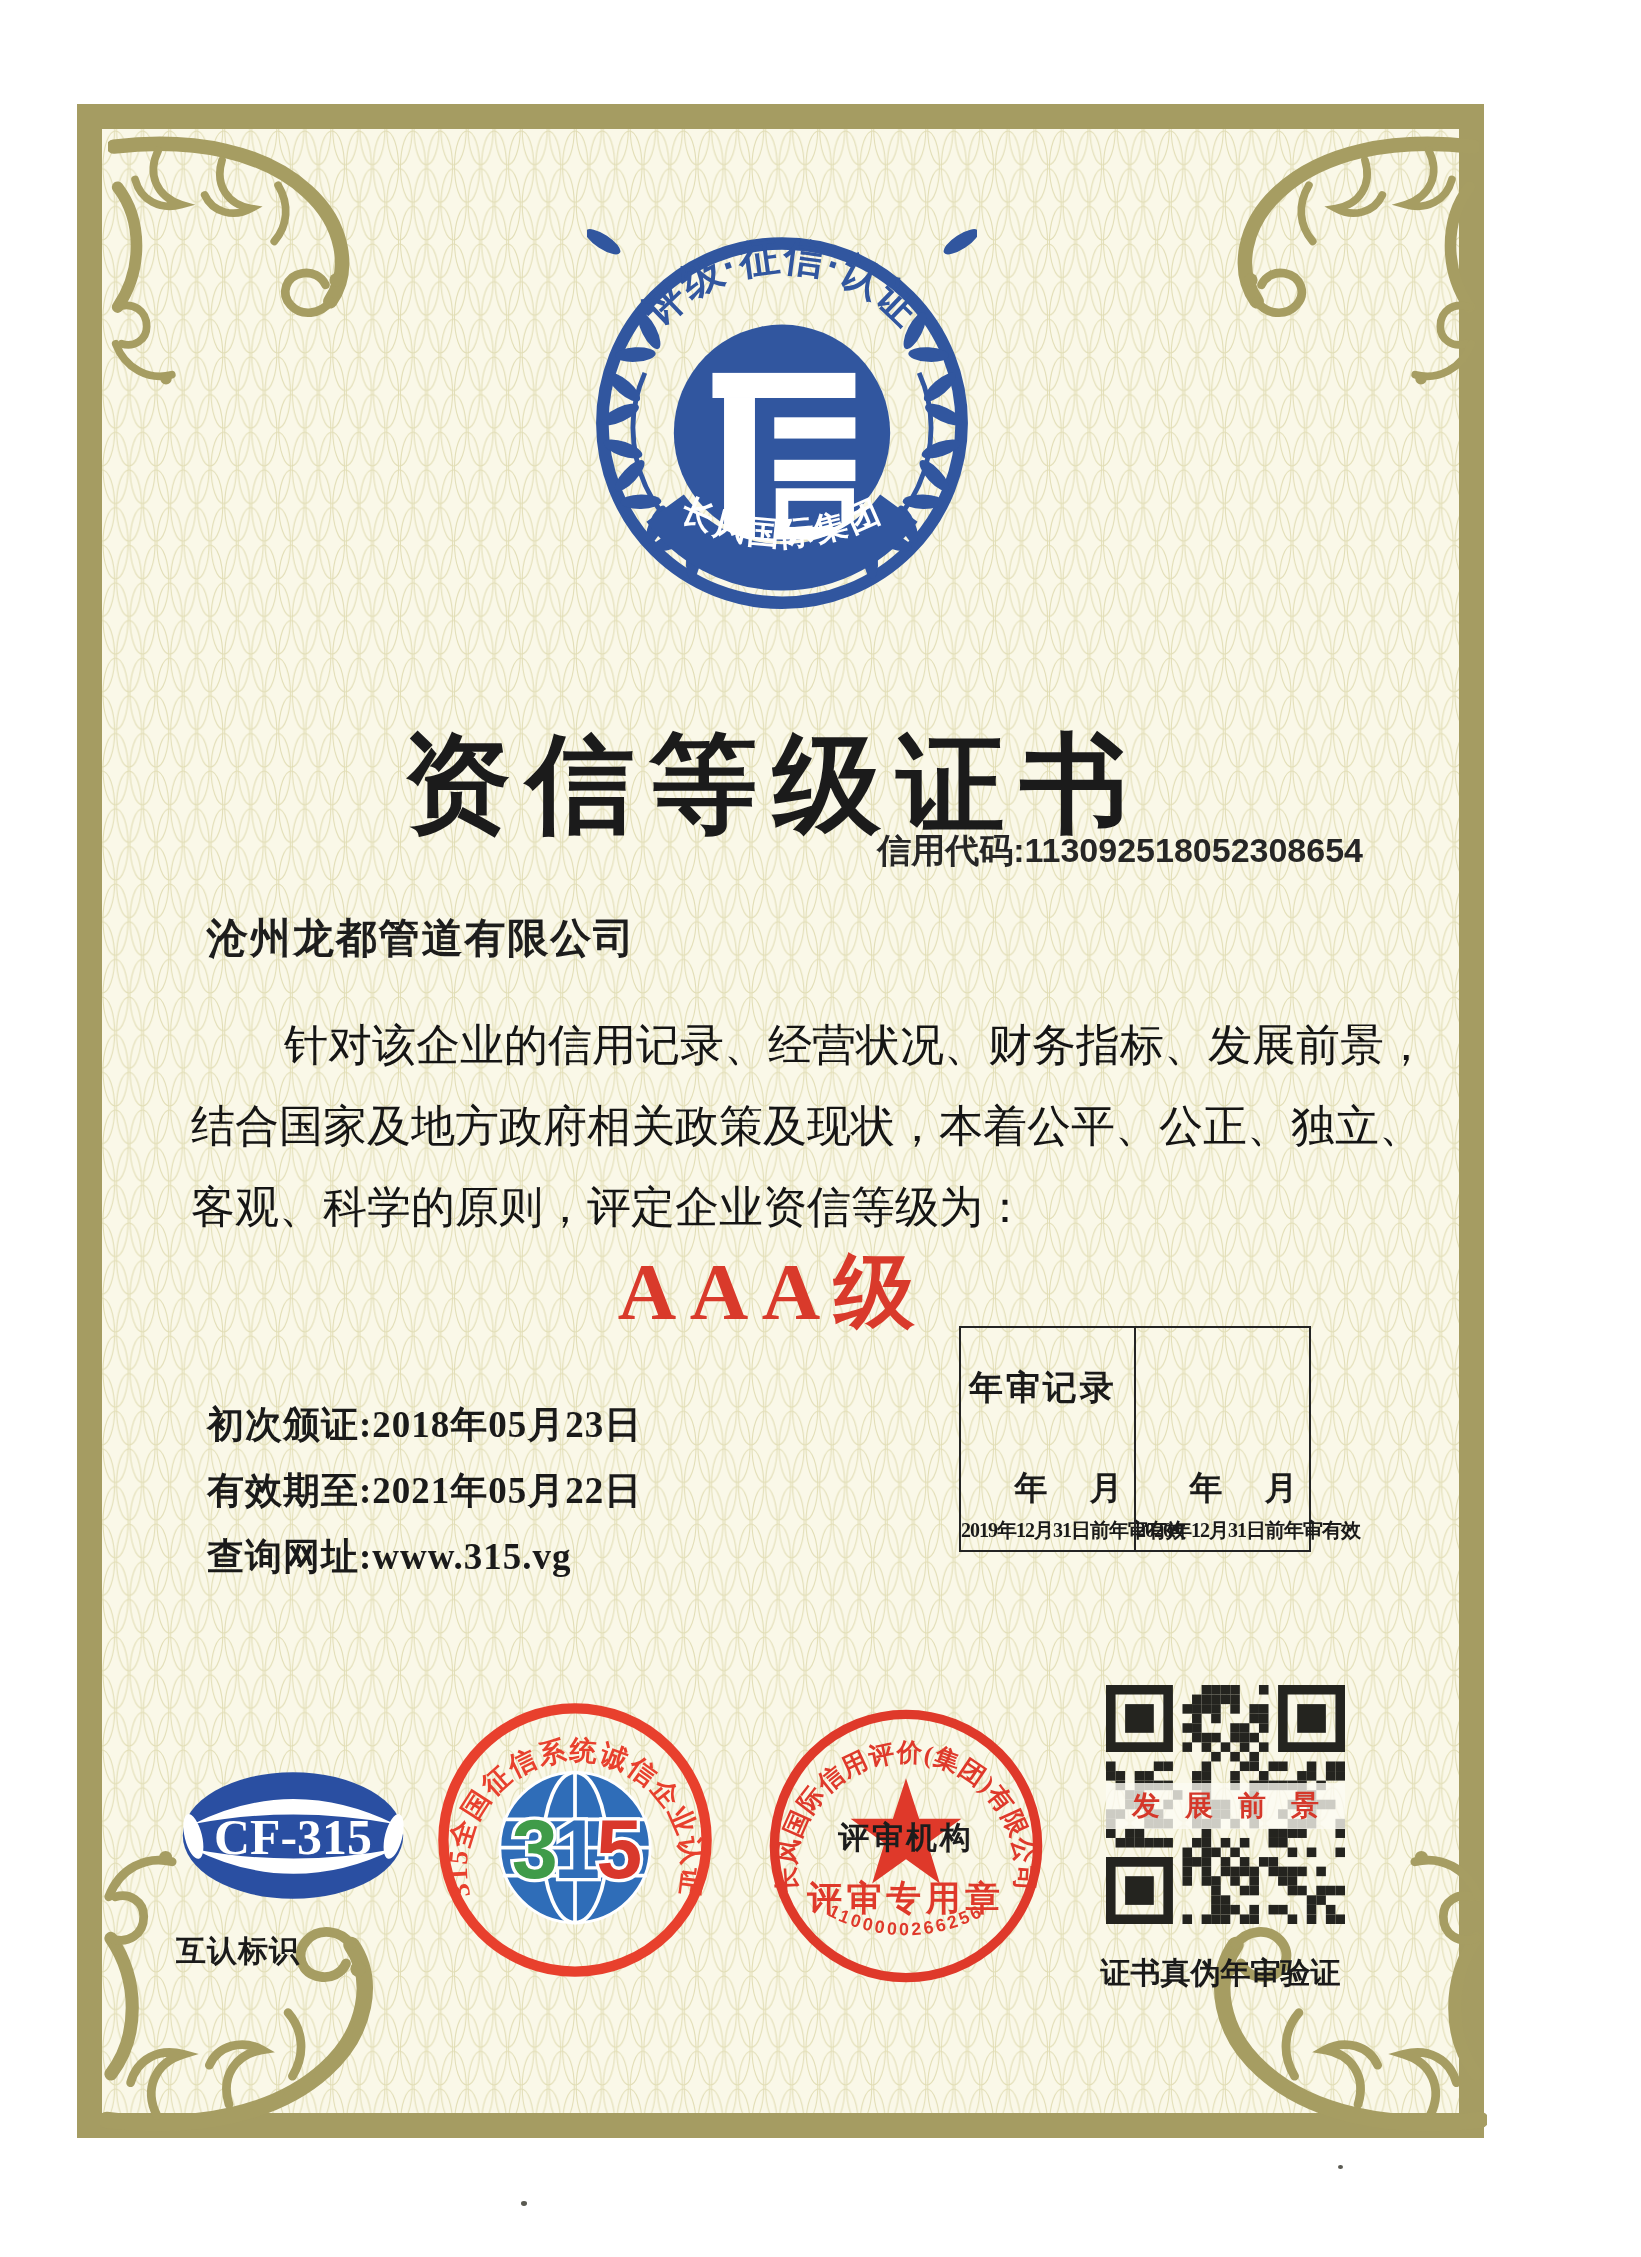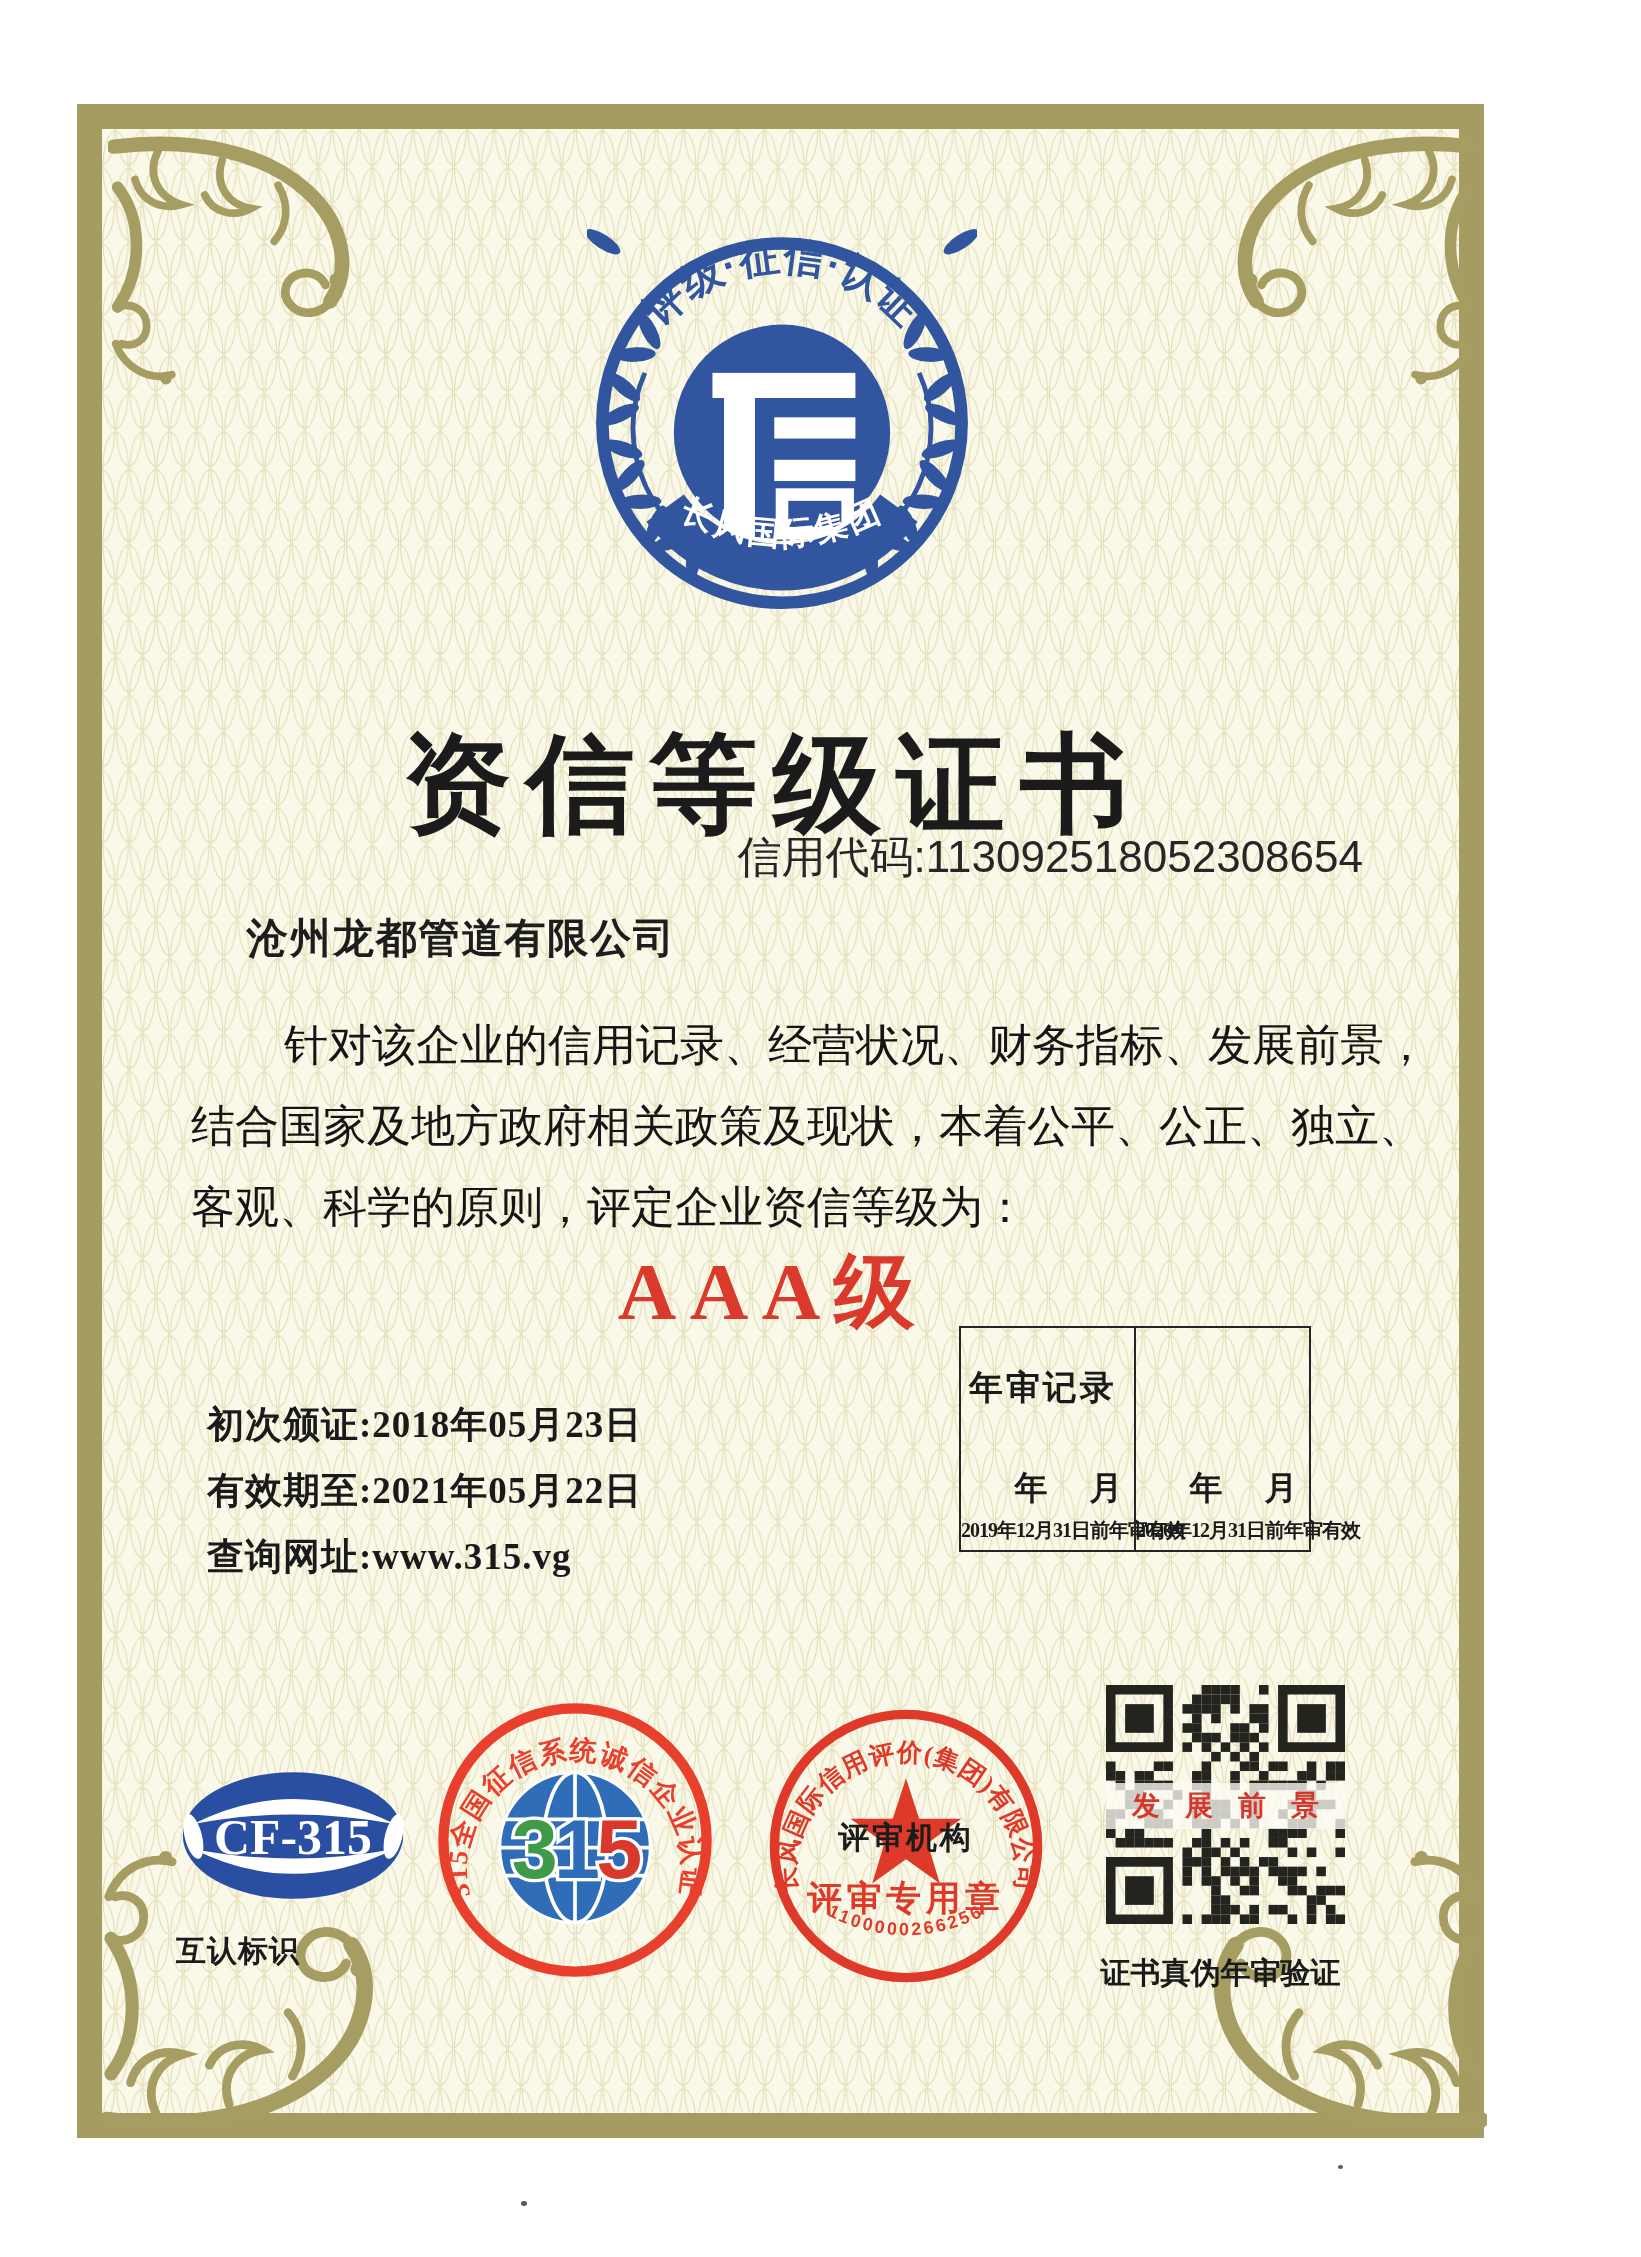--- a/index.html
+++ b/index.html
@@ -11,22 +11,22 @@
   .corner{position:absolute;pointer-events:none;}
   .corner.tl{left:108px;top:135px;width:290px;height:290px;}
   .corner.tr{right:162px;top:135px;width:290px;height:290px;transform:scaleX(-1);}
   .corner.bl{left:100px;bottom:124px;width:328px;height:328px;transform:scaleY(-1);}
   .corner.br{right:154px;bottom:124px;width:328px;height:328px;transform:scale(-1,-1);}
   .abs{position:absolute;}
   .emblem{left:587px;top:228px;width:390px;height:396px;}
   .title{left:97px;top:726px;width:1352px;text-align:center;
          font-weight:900;font-size:108px;line-height:116px;letter-spacing:15.4px;color:#1b1b1b;}
   .credit{left:579px;top:828px;width:784px;text-align:right;
-          font-weight:normal;font-size:44px;color:#262626;letter-spacing:0px;}
-  .company{left:207px;top:911px;font-weight:bold;font-size:41px;color:#1d1d1d;letter-spacing:1.9px;margin-left:40px;}
+          font-weight:bold;font-size:34px;color:#262626;letter-spacing:0px;}
+  .company{left:207px;top:911px;font-weight:bold;font-size:41px;color:#1d1d1d;letter-spacing:1.9px;}
   .para{left:191px;top:1004px;width:1284px;color:#151515;
         font-family:Liberation Sans, sans-serif;font-size:44px;line-height:81px;}
   .para .indent{text-indent:93px;}
   .rating{left:97px;top:1238px;width:1352px;text-align:center;color:#d93a2b;
           font-family:"Liberation Serif","DejaVu Serif",serif;font-weight:bold;
           font-size:81px;letter-spacing:13.5px;}
   .details{left:207px;top:1392px;color:#1a1a1a;font-family:"Liberation Serif","DejaVu Serif",serif;
            font-weight:bold;font-size:37px;line-height:66px;letter-spacing:1px;}
   .review-title{left:969px;top:1365px;font-family:"Liberation Serif","DejaVu Serif",serif;
                 font-weight:bold;font-size:34px;color:#1a1a1a;letter-spacing:2.9px;}

